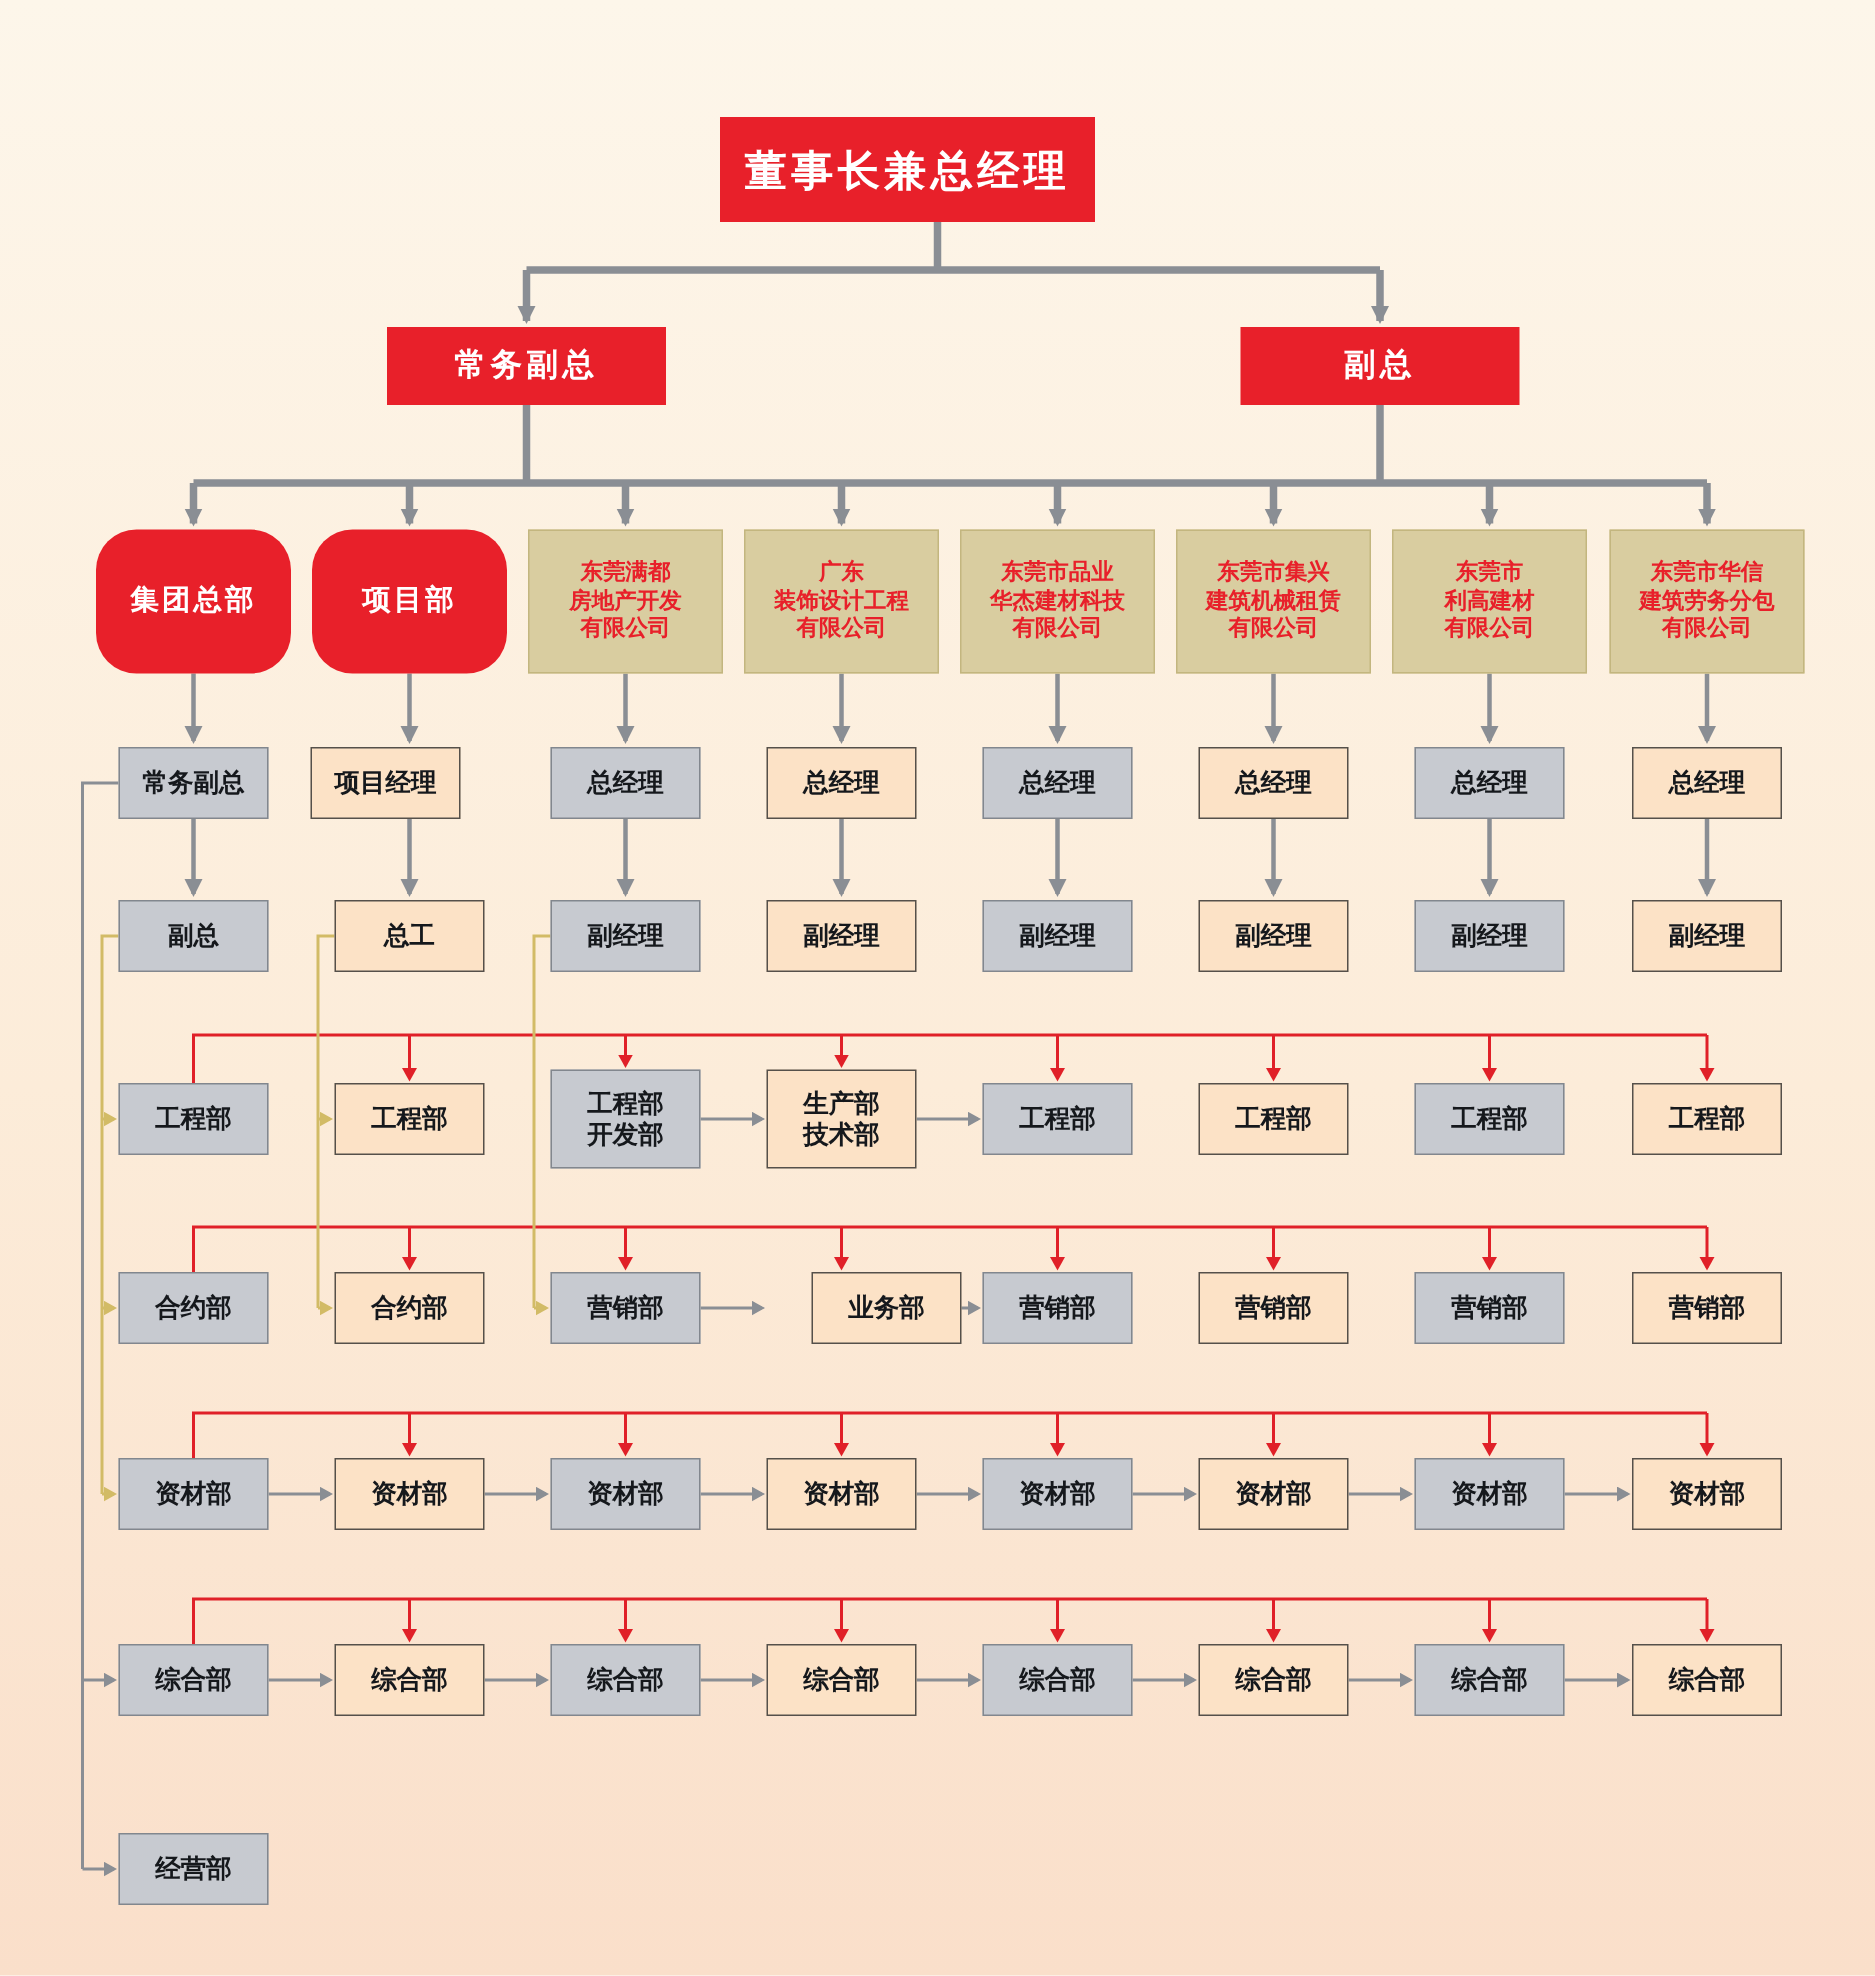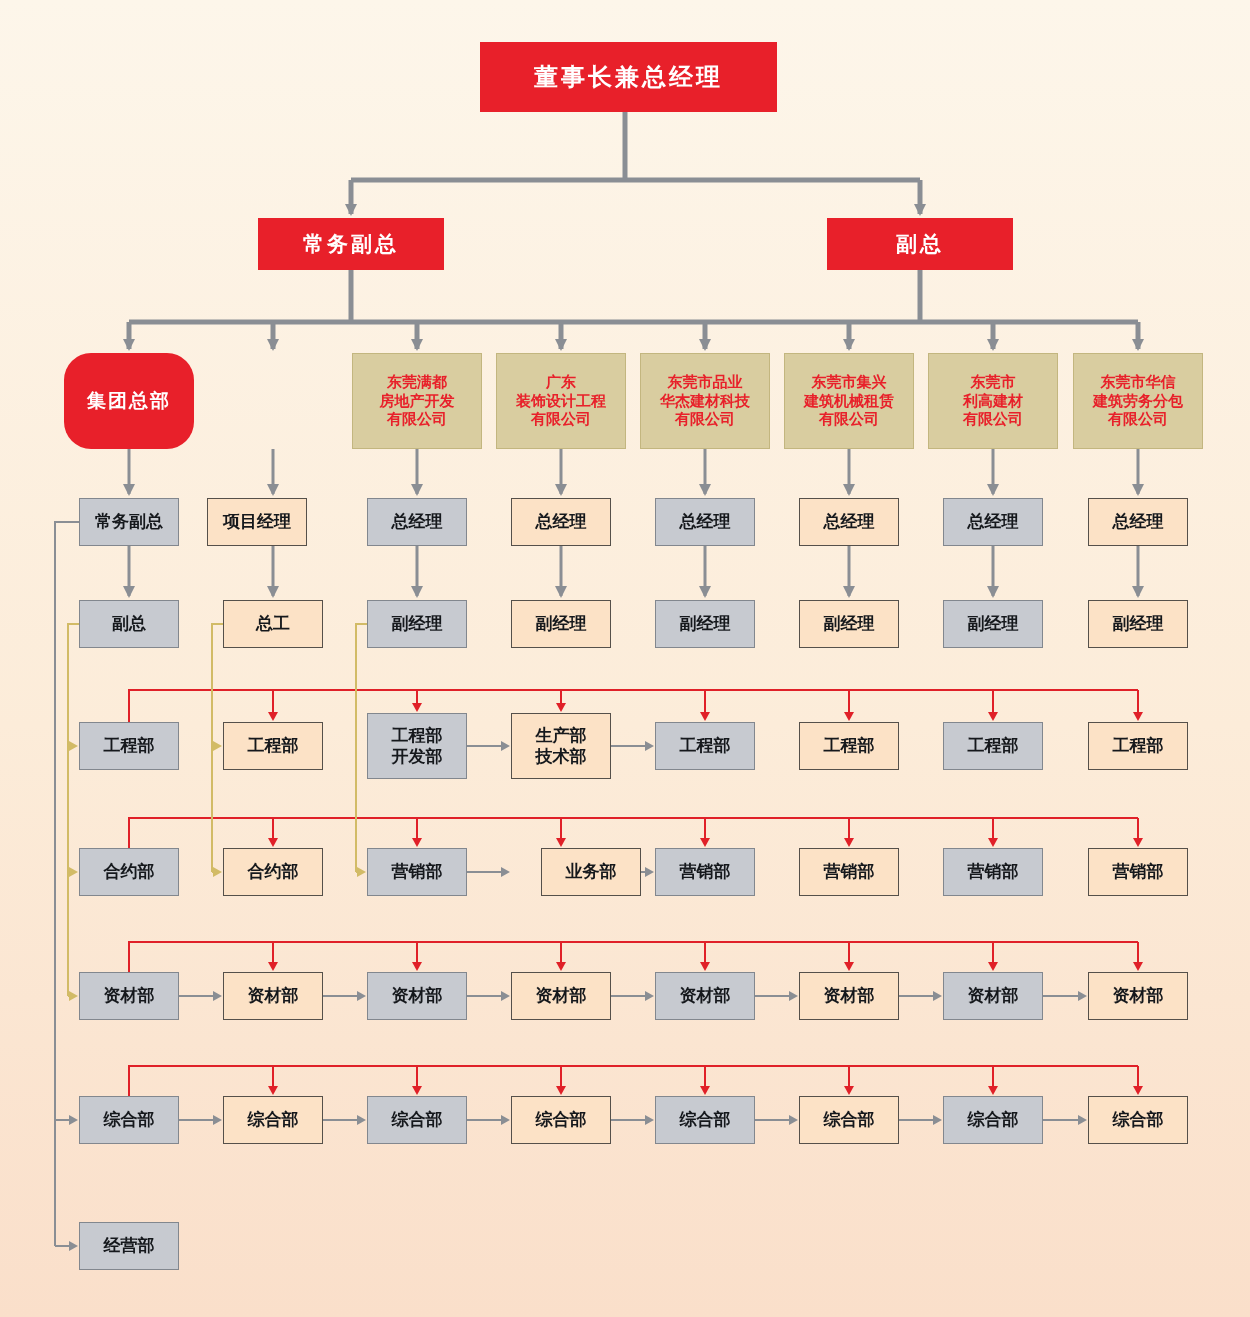--- a/index.html
+++ b/index.html
@@ -6,21 +6,21 @@
   body{font-family:"Liberation Sans","DejaVu Sans",sans-serif;}
   .canvas{position:relative;width:1250px;height:1317px;overflow:hidden;
           background:linear-gradient(180deg,#fdf6ea 0%,#fcecd9 55%,#fadfca 100%);}
   .lines{position:absolute;left:0;top:0;width:1250px;height:1317px;pointer-events:none;}
   .box{position:absolute;display:flex;align-items:center;justify-content:center;
        text-align:center;font-weight:bold;box-sizing:border-box;white-space:pre-line;line-height:1.25;}
   .red{background:#e8202a;color:#ffffff;}
   .tan{background:#d9cda0;color:#e8202a;border:1px solid #c3b67f;}
   .g{background:#c7cad0;color:#15181c;border:1px solid #82878e;}
   .p{background:#fce2c6;color:#15181c;border:1px solid #55504a;}
-  .topbox{width:297px;height:70px;font-size:24px;letter-spacing:3px;}
+  .topbox{width:250px;height:70px;font-size:28px;letter-spacing:3px;margin-top:36px;}
   .lvl2{width:186px;height:52px;font-size:21px;letter-spacing:3px;}
   .hdr{top:353px;width:130px;height:96px;font-size:15px;}
   .hdr-big{font-size:19px;letter-spacing:2px;border-radius:27px;}
   .dept{width:100px;height:48px;font-size:17px;}
   .dept2{width:100px;height:66px;font-size:17px;}
 </style>
 </head>
 <body>
 
 <div class="canvas">
@@ -151,20 +151,21 @@
       <path d="M367 624 L356 624 L356 872"></path>
       <path d="M356 872 L364 872" marker-end="url(#ay)"></path>
     </g>
   </svg>
 
   <div class="box red topbox" style="left:480px;top:42px">董事长兼总经理</div>
   <div class="box red lvl2" style="left:258px;top:218px">常务副总</div>
   <div class="box red lvl2" style="left:827px;top:218px">副总</div>
 
   <div class="box red hdr hdr-big" style="left:64px">集团总部</div>
+  <div class="box red hdr hdr-big" style="left:208px">项目部</div>
   <div class="box tan hdr" style="left:352px">东莞满都
 房地产开发
 有限公司</div>
   <div class="box tan hdr" style="left:496px">广东
 装饰设计工程
 有限公司</div>
   <div class="box tan hdr" style="left:640px">东莞市品业
 华杰建材科技
 有限公司</div>
   <div class="box tan hdr" style="left:784px">东莞市集兴

